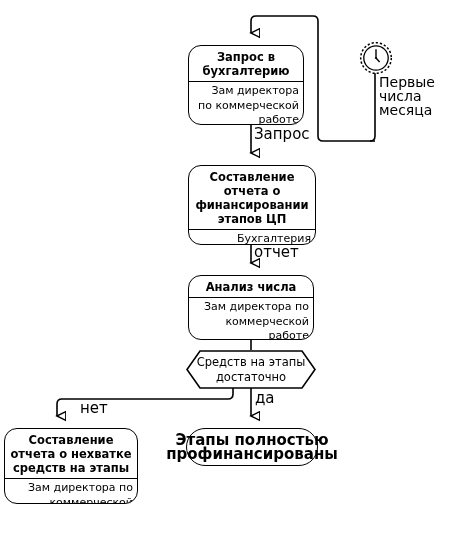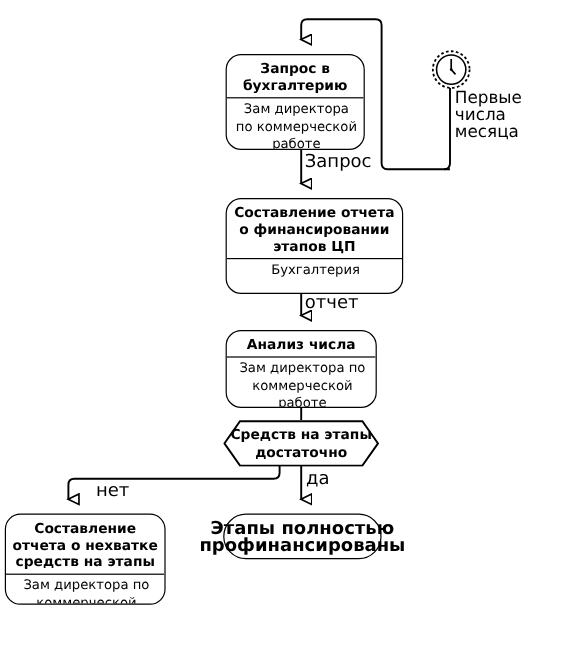--- a/index.html
+++ b/index.html
@@ -30,21 +30,21 @@
     padding:4px 5px 3px 5px;
     color:#000;
   }
   .node .divider{
     height:0;
     border-top:1.6px solid #000;
   }
   .node .role{
     font-size:11px;
     line-height:14.5px;
-    text-align:center;
+    text-align:right;
     padding:2px 4px 3px 6px;
     color:#000;
   }
 
   
   .terminal{
     position:absolute;
     box-sizing:border-box;
     border:1.6px solid #000;
     border-radius:22px;
@@ -66,21 +66,21 @@
   .decision{
     position:absolute;
     z-index:2;
   }
   .decision svg{position:absolute;left:0;top:0;}
   .decision .dlabel{
     position:absolute;
     left:0;top:0;
     width:100%;height:100%;
     display:flex;align-items:center;justify-content:center;
-    font-weight:bold;font-size:11.5px;line-height:14.5px;
+    font-weight:normal;font-size:11.5px;line-height:14.5px;
     text-align:center;color:#000;
     pointer-events:none;
   }
 
   
   .edge-label{
     position:absolute;
     font-size:15px;
     line-height:13px;
     color:#000;
@@ -139,21 +139,21 @@
   </div>
   <div class="timer-text" style="left:379px;top:63px;width:88px;white-space:normal;">Первые числа месяца</div>
 
   <div class="node" style="left:188px;top:45px;width:116px;height:80px;">
     <div class="title">Запрос в бухгалтерию</div>
     <div class="divider"></div>
     <div class="role">Зам директора по коммерческой работе</div>
   </div>
   <div class="edge-label" style="left:254px;top:128px;">Запрос</div>
 
-  <div class="node" style="left:188px;top:165px;width:148px;height:80px;">
+  <div class="node" style="left:188px;top:165px;width:128px;height:80px;">
     <div class="title">Составление отчета о финансировании этапов ЦП</div>
     <div class="divider"></div>
     <div class="role">Бухгалтерия</div>
   </div>
   <div class="edge-label" style="left:254px;top:246px;">отчет</div>
 
   <div class="node" style="left:188px;top:275px;width:126px;height:65px;">
     <div class="title">Анализ числа</div>
     <div class="divider"></div>
     <div class="role">Зам директора по коммерческой работе</div>

